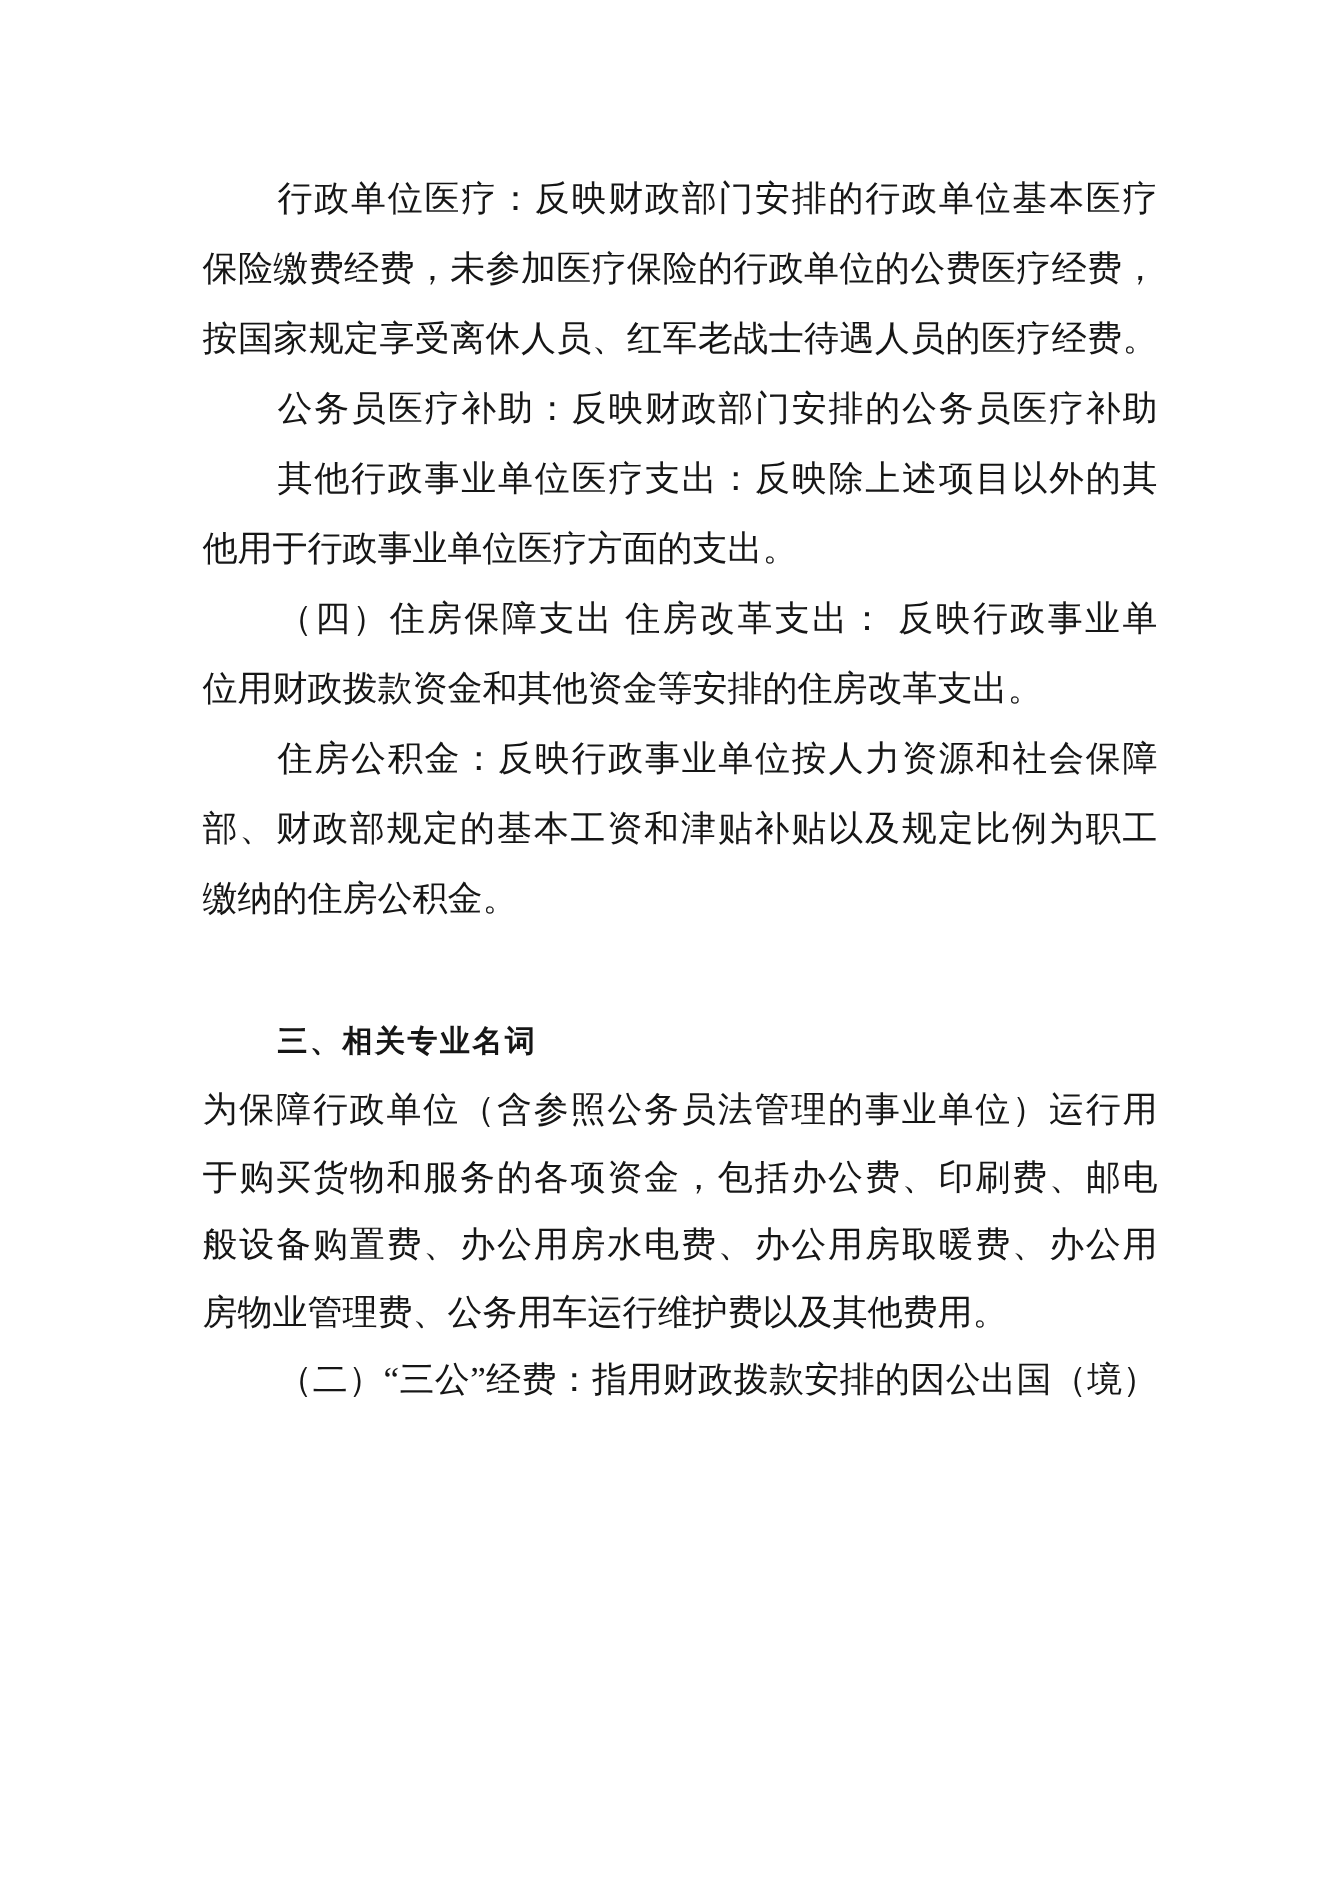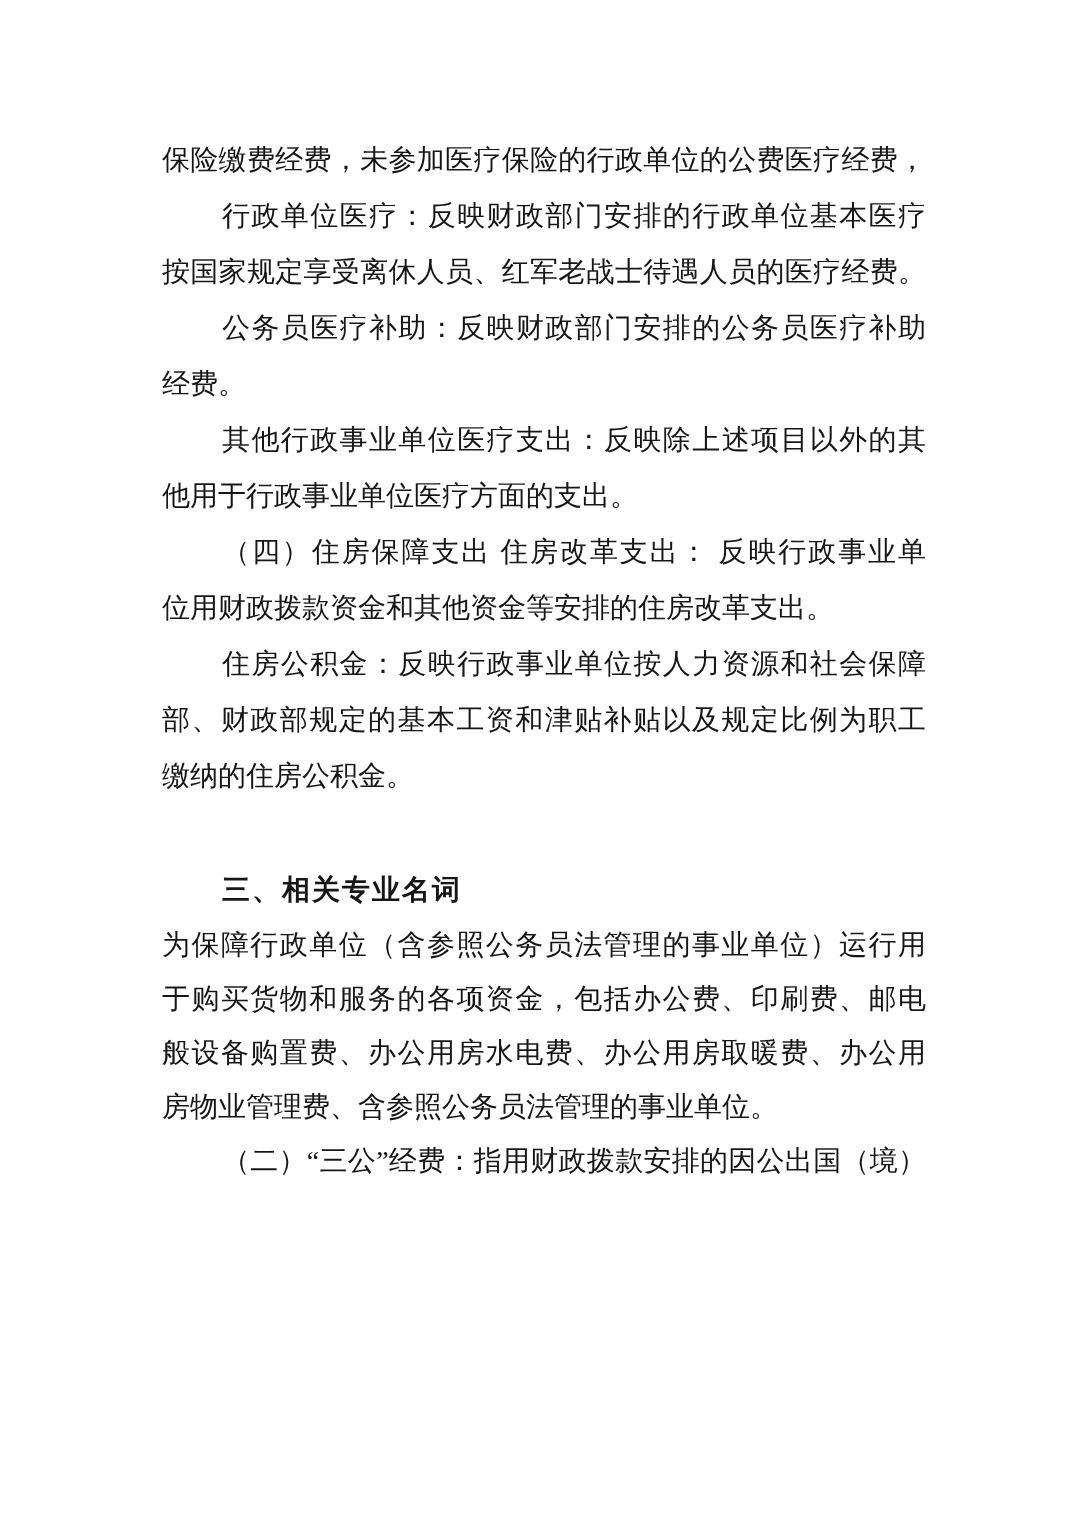--- a/index.html
+++ b/index.html
@@ -35,46 +35,45 @@
   }
   .line.ind { padding-left: 60px; }
   .line.end {
     text-align: left;
     text-align-last: auto;
   }
   .lead { font-weight: normal; }
   .heading-line {
     font-family: "Liberation Sans", "DejaVu Sans", sans-serif;
     font-weight: bold;
-    font-size: 28px;
+    font-size: 24px;
     line-height: 56px;
     height: 56px;
     padding-left: 60px;
     letter-spacing: 2px;
     text-align: left;
     overflow: hidden;
   }
   .para-spacer { height: 58px; }
 </style>
 </head>
 <body>
 
 <div class="page-content">
 
   <div class="sec-a">
 
     <div>
+      <div class="line ind"><span class="lead"></span><span>行政单位医疗：反映财政部门安排的行政单位基本医疗</span></div>
       <div class="line"><span class="lead"></span><span>保险缴费经费，未参加医疗保险的行政单位的公费医疗经费，</span></div>
-      <div class="line ind"><span class="lead"></span><span>行政单位医疗：反映财政部门安排的行政单位基本医疗</span></div>
       <div class="line"><span class="lead"></span><span>按国家规定享受离休人员、红军老战士待遇人员的医疗经费。</span></div>
     </div>
 
     <div>
       <div class="line ind"><span class="lead"></span><span>公务员医疗补助：反映财政部门安排的公务员医疗补助</span></div>
-      <div class="line end"><span class="lead"></span><span>经费。</span></div>
     </div>
 
     <div>
       <div class="line ind"><span class="lead"></span><span>其他行政事业单位医疗支出：反映除上述项目以外的其</span></div>
       <div class="line end"><span class="lead"></span><span>他用于行政事业单位医疗方面的支出。</span></div>
     </div>
 
     <div>
       <div class="line ind"><span class="lead">（四）住房保障支出 住房改革支出：</span><span> 反映行政事业单</span></div>
       <div class="line end"><span class="lead"></span><span>位用财政拨款资金和其他资金等安排的住房改革支出。</span></div>
@@ -91,21 +90,21 @@
   <div class="para-spacer"></div>
 
   <div class="heading-line">三、相关专业名词</div>
 
   <div class="sec-b">
 
     <div>
       <div class="line"><span class="lead"></span><span>为保障行政单位（含参照公务员法管理的事业单位）运行用</span></div>
       <div class="line"><span class="lead"></span><span>于购买货物和服务的各项资金，包括办公费、印刷费、邮电</span></div>
       <div class="line"><span class="lead"></span><span>般设备购置费、办公用房水电费、办公用房取暖费、办公用</span></div>
-      <div class="line end"><span class="lead"></span><span>房物业管理费、含参照公务员法管理的事业单位。</span></div>
+      <div class="line end"><span class="lead"></span><span>房物业管理费、公务用车运行维护费以及其他费用。</span></div>
     </div>
 
     <div>
       <div class="line ind"><span class="lead">（二）“三公”经费：</span><span>指用财政拨款安排的因公出国（境）</span></div>
     </div>
 
   </div>
 
 </div>
 

